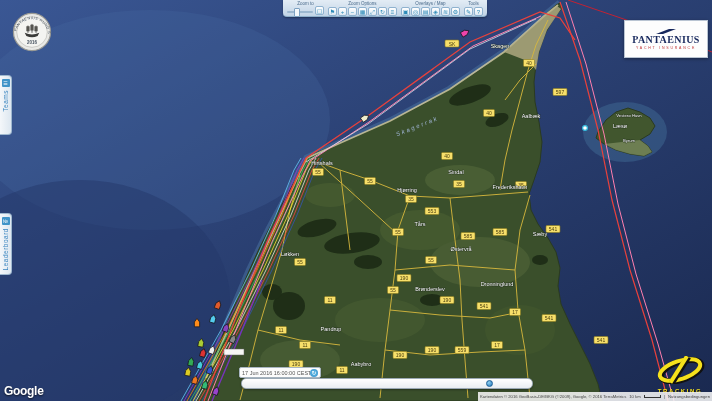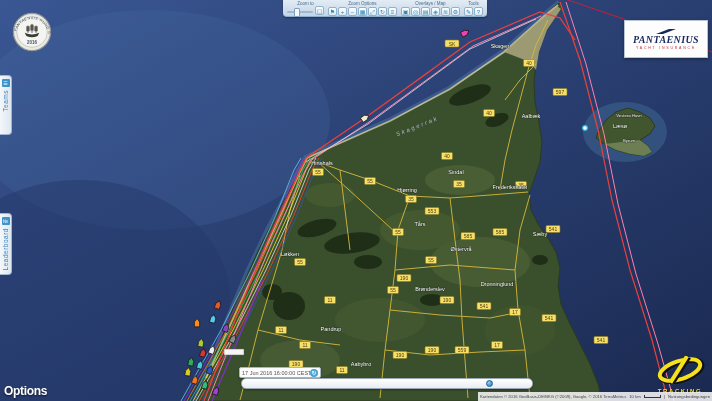--- a/index.html
+++ b/index.html
@@ -24,21 +24,21 @@
 
   
   #race-badge{position:absolute;left:7px;top:6px;}
 
   
   #sponsor{position:absolute;left:624px;top:20px;width:82px;height:36px;background:#fdfdfd;
     border:1px solid #b9c4d2;box-shadow:0 1px 3px rgba(0,0,0,.4);
     display:flex;flex-direction:column;align-items:center;justify-content:center;}
   #sponsor .burgee{width:22px;height:7px;position:relative;}
   #sponsor .name{font-family:"Liberation Serif",serif;font-weight:bold;font-size:10px;
-    color:#16275c;letter-spacing:.4px;line-height:10px;font-style:italic;}
+    color:#16275c;letter-spacing:.4px;line-height:10px;}
   #sponsor .sub{font-size:3.5px;color:#c03030;letter-spacing:1.8px;margin-top:1px;}
 
   
   .side-tab{position:absolute;left:0;width:12px;background:linear-gradient(90deg,#f4f7fa,#dde7f0);
     border:1px solid #9fb8cf;border-left:none;border-radius:0 4px 4px 0;
     display:flex;flex-direction:column;align-items:center;padding:3px 0;box-sizing:border-box;}
   .side-tab .tab-icon{width:8px;height:8px;background:#3f93c8;border-radius:1px;color:#fff;
     font-size:5px;line-height:8px;text-align:center;margin-bottom:3px;}
   .side-tab .tab-text{writing-mode:vertical-rl;transform:rotate(180deg);
     font-size:6.5px;color:#3a85c0;letter-spacing:.5px;}
@@ -431,21 +431,21 @@
     <g transform="rotate(-18 28 14)">
       <ellipse cx="29" cy="15" rx="21" ry="9" fill="none" stroke="#111111" stroke-width="6"></ellipse>
       <ellipse cx="28" cy="14" rx="21" ry="9" fill="none" stroke="#f5e11c" stroke-width="4"></ellipse>
       <line x1="16" y1="24" x2="40" y2="4" stroke="#111111" stroke-width="6"></line>
       <line x1="15" y1="23" x2="39" y2="3" stroke="#f5e11c" stroke-width="4"></line>
     </g>
   </svg>
   <div class="t-text">TRACKING</div>
 </div>
 
-<div id="google-logo">Options</div>
+<div id="google-logo">Google</div>
 <div id="attrib">
   <span>Kartendaten © 2016 GeoBasis-DE/BKG (©2009), Google, © 2016 TerraMetrics</span>
   <span>10 km</span>
   <span class="bar"></span>
   <span>|</span>
   <a href="#">Nutzungsbedingungen</a>
 </div>
 
 </div>
 

